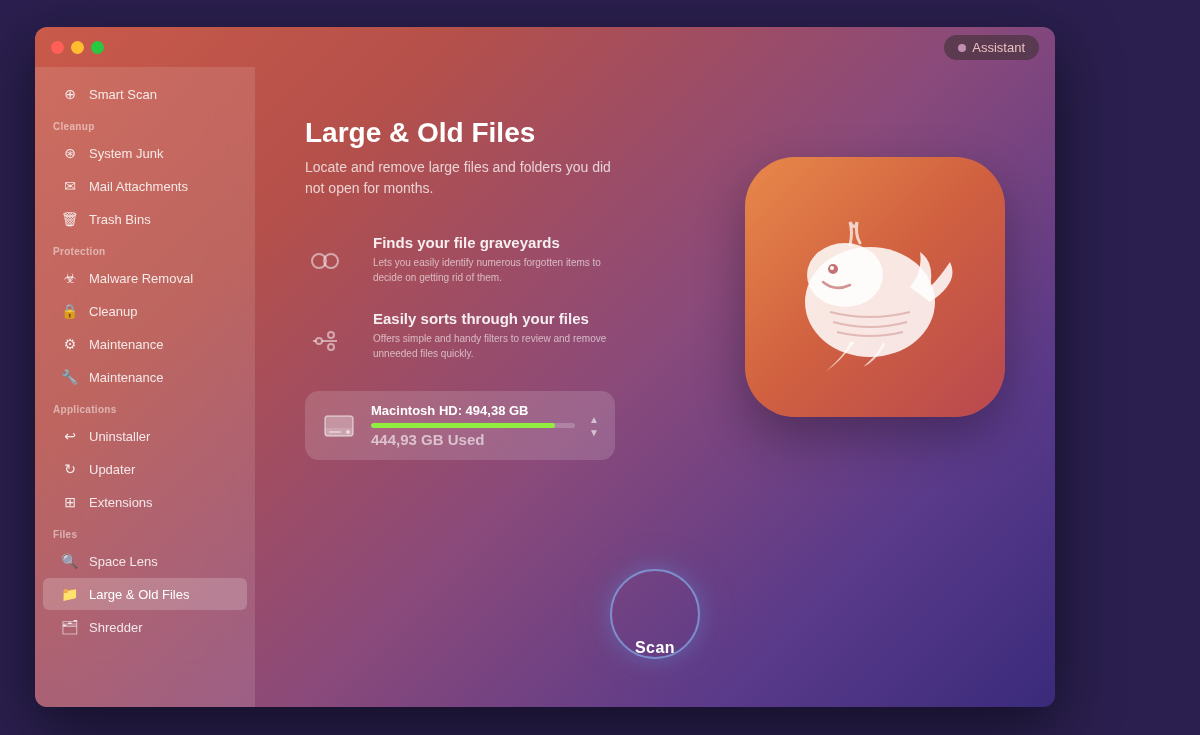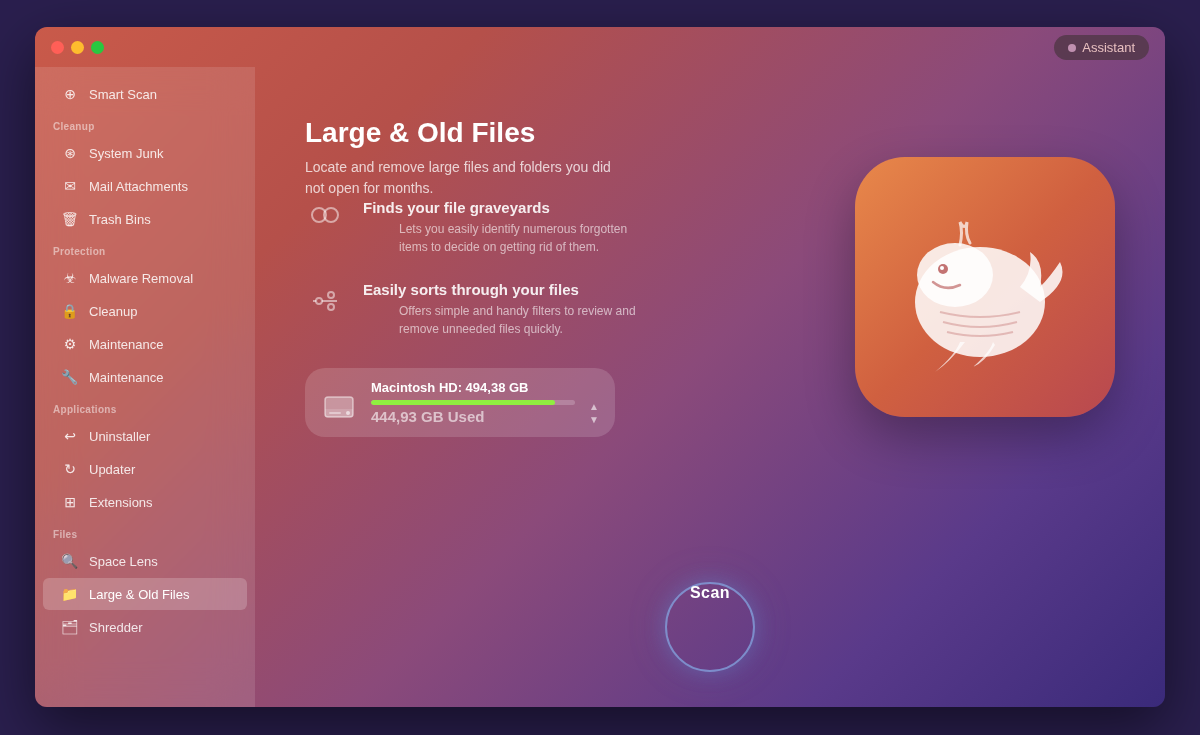--- a/index.html
+++ b/index.html
@@ -6,21 +6,21 @@
 
     body {
       width: 1200px;
       height: 735px;
       overflow: hidden;
       font-family: -apple-system, BlinkMacSystemFont, 'Segoe UI', sans-serif;
       background: #2a1f4e;
     }
 
     .window {
-      width: 1130px;
+      width: 1020px;
       height: 680px;
       position: absolute;
       top: 27px;
       left: 35px;
       border-radius: 12px;
       overflow: hidden;
       box-shadow: 0 20px 60px rgba(0,0,0,0.5);
     }
 
     .window-bg {
@@ -144,33 +144,34 @@
       font-weight: 700;
       color: white;
       margin-bottom: 8px;
     }
 
     .page-subtitle {
       font-size: 14px;
       color: rgba(255,255,255,0.75);
       max-width: 320px;
       line-height: 1.5;
+      margin-bottom: 35px;
     }
 
     .features {
       display: flex;
       flex-direction: column;
       gap: 25px;
       max-width: 400px;
     }
 
     .feature-item {
       display: flex;
-      gap: 18px;
-      align-items: flex-start;
+      gap: 28px;
+      align-items: flex-end;
     }
 
     .feature-icon {
       width: 40px;
       height: 40px;
       flex-shrink: 0;
       display: flex;
       align-items: center;
       justify-content: center;
       color: rgba(255,255,255,0.5);
@@ -182,35 +183,34 @@
     }
 
     .feature-text .feature-title {
       font-size: 15px;
       font-weight: 600;
       color: rgba(255,255,255,0.9);
       margin-bottom: 4px;
     }
 
     .feature-text .feature-desc {
-      font-size: 12px;
+      font-size: 10px;
       color: rgba(255,255,255,0.6);
       line-height: 1.5;
       max-width: 260px;
-      margin-left: 36px;
     }
 
     
     .disk-selector {
       margin-top: 30px;
       background: rgba(255,255,255,0.15);
-      border-radius: 20px;
+      border-radius: 14px;
       padding: 12px 16px;
       display: flex;
-      align-items: flex-end;
+      align-items: center;
       gap: 14px;
       max-width: 310px;
     }
 
     .disk-icon {
       width: 36px;
       height: 36px;
       flex-shrink: 0;
       display: flex;
       align-items: center;
@@ -272,31 +272,31 @@
       background: linear-gradient(135deg, #e8884a 0%, #d06040 50%, #b84850 100%);
       display: flex;
       align-items: center;
       justify-content: center;
       box-shadow: 0 20px 50px rgba(0,0,0,0.3);
     }
 
     
     .scan-btn {
       position: absolute;
-      bottom: 35px;
+      bottom: 48px;
       left: 50%;
       transform: translateX(-50%);
       width: 90px;
       height: 90px;
       border-radius: 50%;
       background: transparent;
       border: 2.5px solid rgba(130, 160, 220, 0.8);
       cursor: pointer;
       display: flex;
-      align-items: flex-start;
+      align-items: flex-end;
       justify-content: center;
       box-shadow: 0 0 20px rgba(100, 130, 200, 0.4), 0 0 40px rgba(100, 130, 200, 0.2);
     }
 
     .scan-btn-inner {
       font-size: 16px;
       font-weight: 600;
       color: white;
       letter-spacing: 0.5px;
     }

